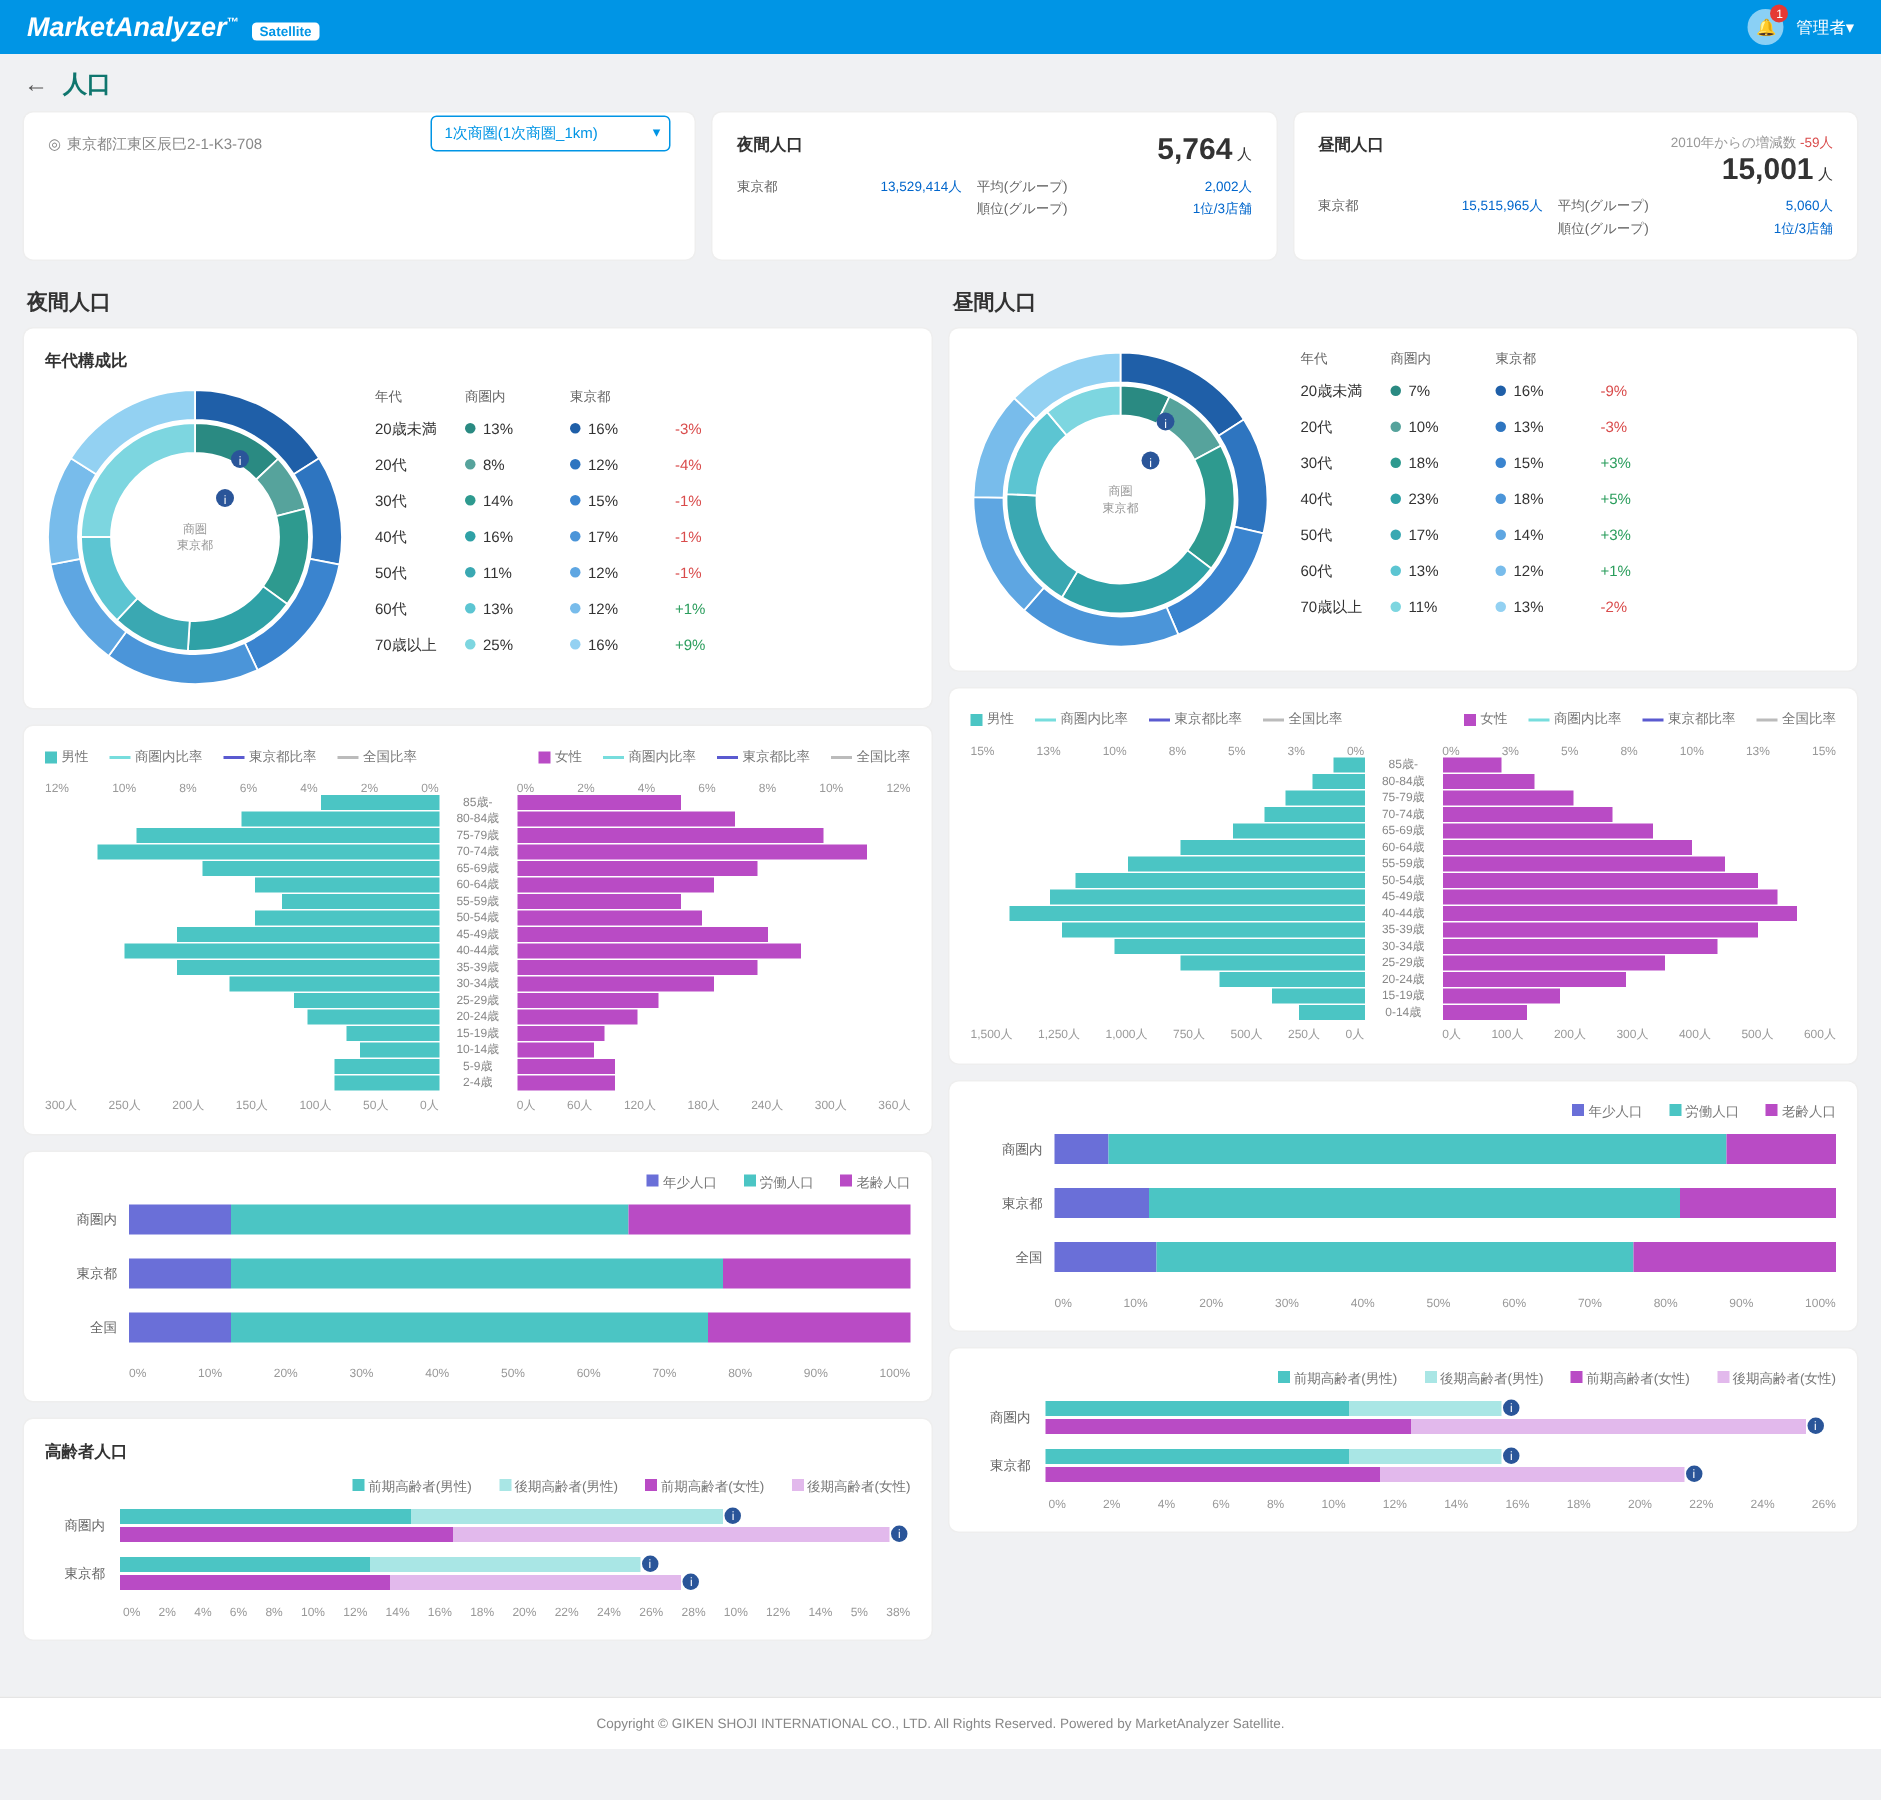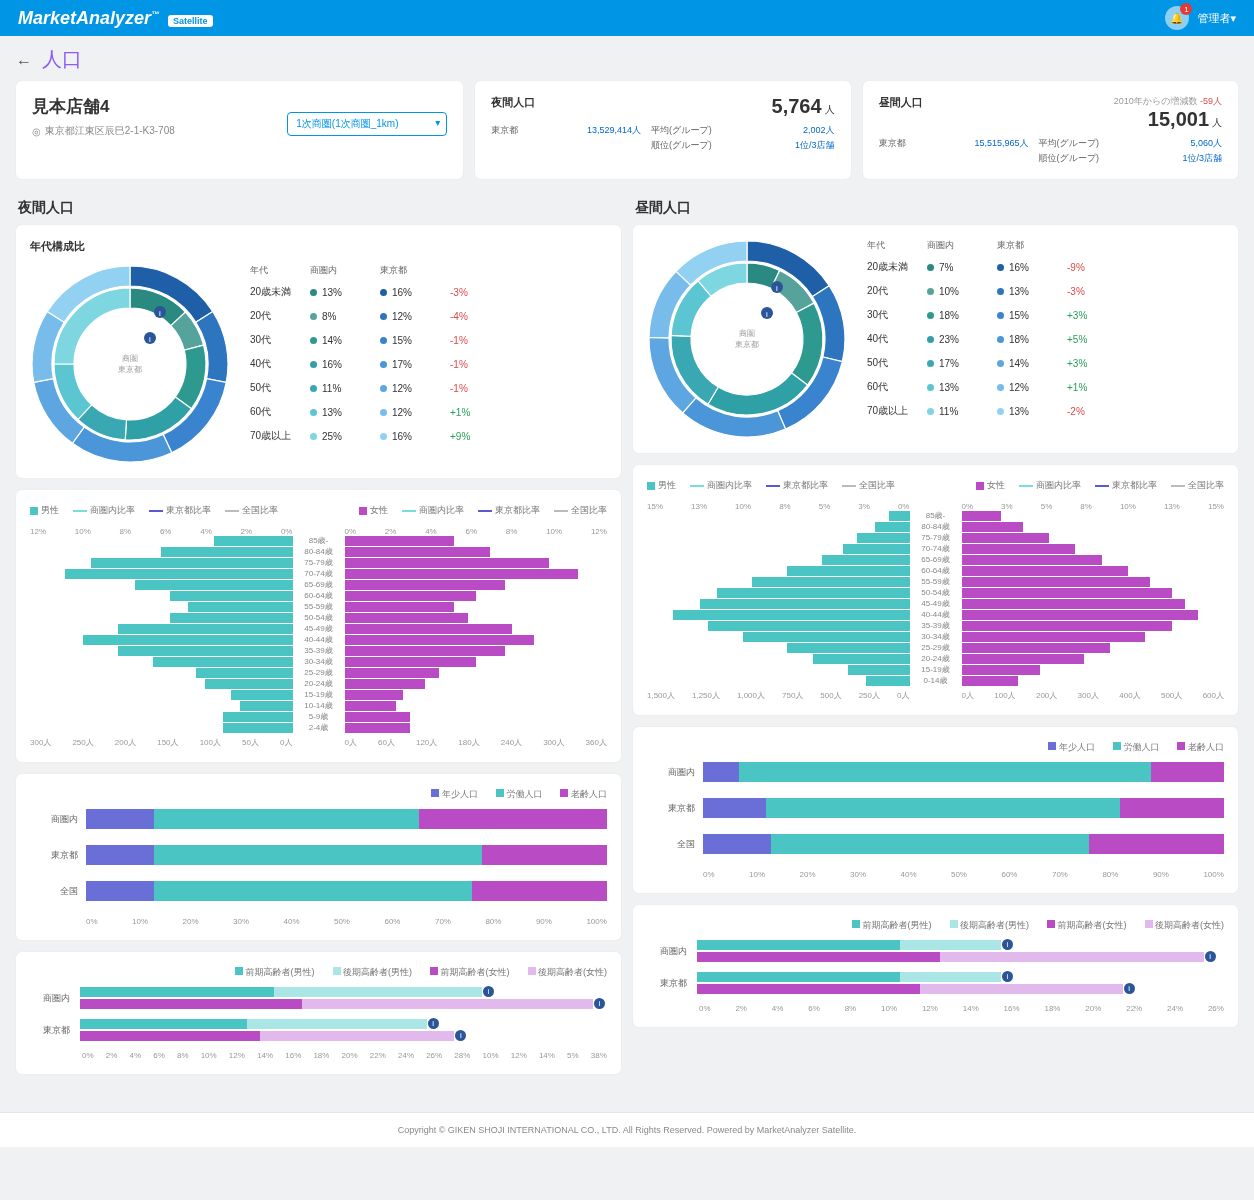--- a/index.html
+++ b/index.html
@@ -7,21 +7,21 @@
 .topbar{background:#0095e5;color:#fff;height:36px;display:flex;align-items:center;padding:0 18px;justify-content:space-between}
 .brand{font-size:18px;font-weight:700;font-style:italic}
 .brand .tm{font-size:8px;vertical-align:super}
 .brand .sat{background:#fff;color:#0095e5;font-size:9px;font-style:normal;padding:1px 5px;border-radius:3px;margin-left:4px}
 .topright{display:flex;align-items:center;gap:8px}
 .bell{position:relative;width:24px;height:24px;border-radius:50%;background:#8ad0f5;display:flex;align-items:center;justify-content:center}
 .bell-badge{position:absolute;top:-3px;right:-3px;background:#e53935;color:#fff;font-size:8px;width:12px;height:12px;border-radius:50%;display:flex;align-items:center;justify-content:center}
 .page{padding:10px 16px}
 .page-title-row{display:flex;align-items:center;gap:10px;margin-bottom:8px}
 .back-arrow{font-size:16px;color:#555;cursor:pointer}
-.page-title{font-size:20px;font-weight:400;color:#8b5cf6}
+.page-title{font-size:16px;font-weight:700;color:#0f766e}
 .top-cards{display:grid;grid-template-columns:1.12fr 0.94fr 0.94fr;gap:12px;margin-bottom:16px}
 .card{background:#fff;border-radius:6px;padding:14px 16px;box-shadow:0 0 0 1px #eee}
 .store-card .store-name{font-size:17px;font-weight:600;margin-bottom:6px}
 .store-addr{font-size:10px;color:#888;display:flex;align-items:center;gap:4px}
 .store-right{float:right;margin-top:-26px}
 .dd{border:1px solid #0095e5;color:#0095e5;font-size:10px;padding:4px 8px;border-radius:4px;width:160px;text-align:left;position:relative;background:#fff}
 .dd::after{content:"▾";position:absolute;right:6px}
 .metric-card .m-head{display:flex;justify-content:space-between;align-items:flex-start;margin-bottom:6px}
 .m-label{font-size:11px;font-weight:600}
 .m-big{font-size:20px;font-weight:600}
@@ -90,21 +90,20 @@
 </div>
 
 <div class="page">
   <div class="page-title-row">
     <span class="back-arrow">←</span>
     <span class="page-title">人口</span>
   </div>
 
   <div class="top-cards">
     <div class="card store-card">
-      <div class="store-name">見本店舗4</div>
       <div class="store-addr">
         <span>◎</span>
         <span>東京都江東区辰巳2-1-K3-708</span>
       </div>
       <div class="store-right">
         <div class="dd">1次商圏(1次商圏_1km)</div>
       </div>
     </div>
 
     <div class="card metric-card">
@@ -471,20 +470,21 @@
               <span>60%</span>
               <span>70%</span>
               <span>80%</span>
               <span>90%</span>
               <span>100%</span>
             </div>
           </div>
       </div>
 
       <div class="panel">
+        <div class="panel-title">高齢者人口</div>
         <div id="elderly-left">
             <div class="sbar-legend">
               <span><span class="lsq" style="background:#4bc5c4"></span> 前期高齢者(男性)</span>
               <span><span class="lsq" style="background:#a9e6e5"></span> 後期高齢者(男性)</span>
               <span><span class="lsq" style="background:#b94bc5"></span> 前期高齢者(女性)</span>
               <span><span class="lsq" style="background:#e2b9ec"></span> 後期高齢者(女性)</span>
             </div>
             <div class="el-row">
               <div class="el-label">商圏内</div>
               <div class="el-track">

